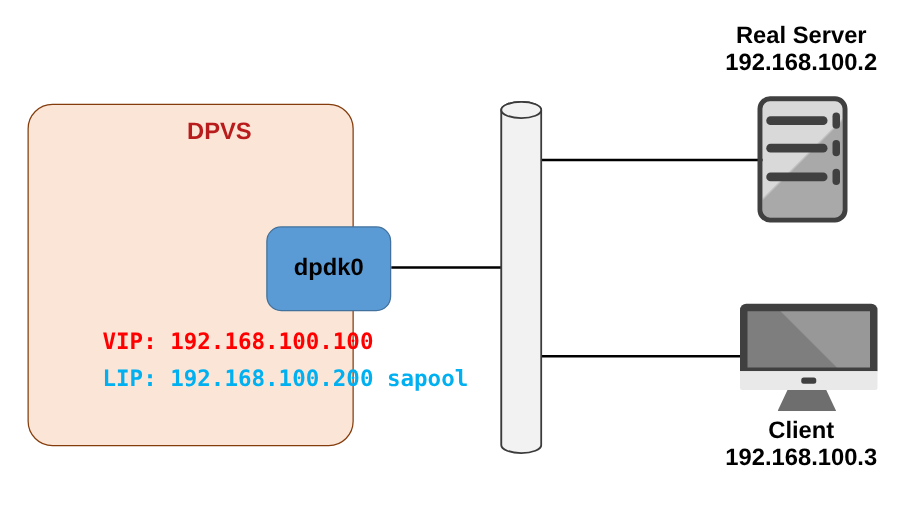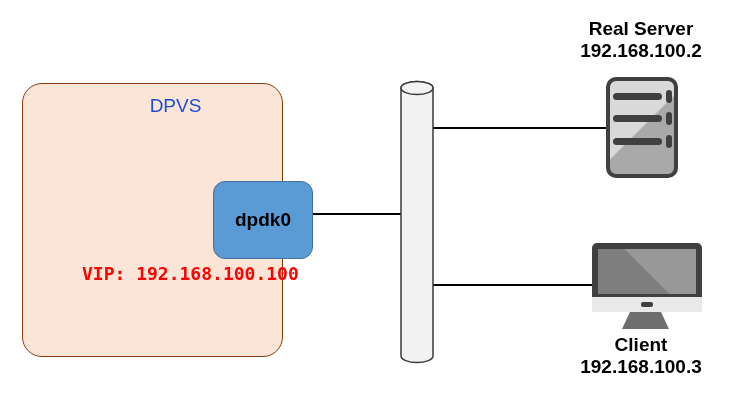--- a/index.html
+++ b/index.html
@@ -10,32 +10,32 @@
 
   
   .dpvs-box{
     position:absolute;left:22px;top:83px;width:261px;height:274px;
     background:var(--dpvs-fill,#FBE5D6);
     border:1.5px solid var(--dpvs-border,#843C0C);
     border-radius:20px;box-sizing:border-box;z-index:1;
   }
   .dpvs-title{
     position:absolute;left:22px;top:95px;width:307px;text-align:center;
-    font-size:19px;font-weight:normal;color:#1d4ed8;z-index:2;
+    font-size:19px;font-weight:bold;color:#b91c1c;z-index:2;
   }
   .vip-line,.lip-line{
     position:absolute;left:82px;white-space:nowrap;z-index:3;
     font-family:"DejaVu Sans Mono",monospace;font-weight:bold;font-size:18px;line-height:18px;
   }
   .vip-line{top:265px;color:var(--vip-color,#FF0000);text-align:right;}
   .lip-line{top:295px;color:var(--lip-color,#00B0F0);}
 
   
   .nic-box{
-    position:absolute;left:213px;top:181px;width:100px;height:78px;
+    position:absolute;left:213px;top:181px;width:100px;height:68px;
     background:var(--nic-fill,#5B9BD5);
     border:1.5px solid var(--nic-border,#41719C);
     border-radius:12px;box-sizing:border-box;z-index:4;
     display:flex;align-items:center;justify-content:center;
     font-size:19px;font-weight:bold;color:#000;
   }
 
   
   .conn{position:absolute;height:1.5px;background:var(--line-color,#000);z-index:2;}
   .conn-nic-bus{left:313px;top:213px;width:100px;}
@@ -88,20 +88,21 @@
   .label-client{left:541px;top:334px;}
 </style>
 </head>
 <body>
 
 <div class="canvas">
 
   <div class="dpvs-box"></div>
   <div class="dpvs-title">DPVS</div>
   <div class="vip-line">VIP: 192.168.100.100</div>
+  <div class="lip-line">LIP: 192.168.100.200 sapool</div>
 
   <div class="conn conn-nic-bus"></div>
   <div class="conn conn-bus-server"></div>
   <div class="conn conn-bus-client"></div>
 
   <svg class="bus" viewBox="0 0 34 288">
     <path d="M1 8 L1 276 A16 6.5 0 0 0 33 276 L33 8 A16 6.5 0 0 0 1 8 Z" fill="#F2F2F2" stroke="#3B3B3B" stroke-width="1.5"></path>
     <ellipse cx="17" cy="8" rx="16" ry="6.5" fill="#F2F2F2" stroke="#3B3B3B" stroke-width="1.5"></ellipse>
   </svg>
 

